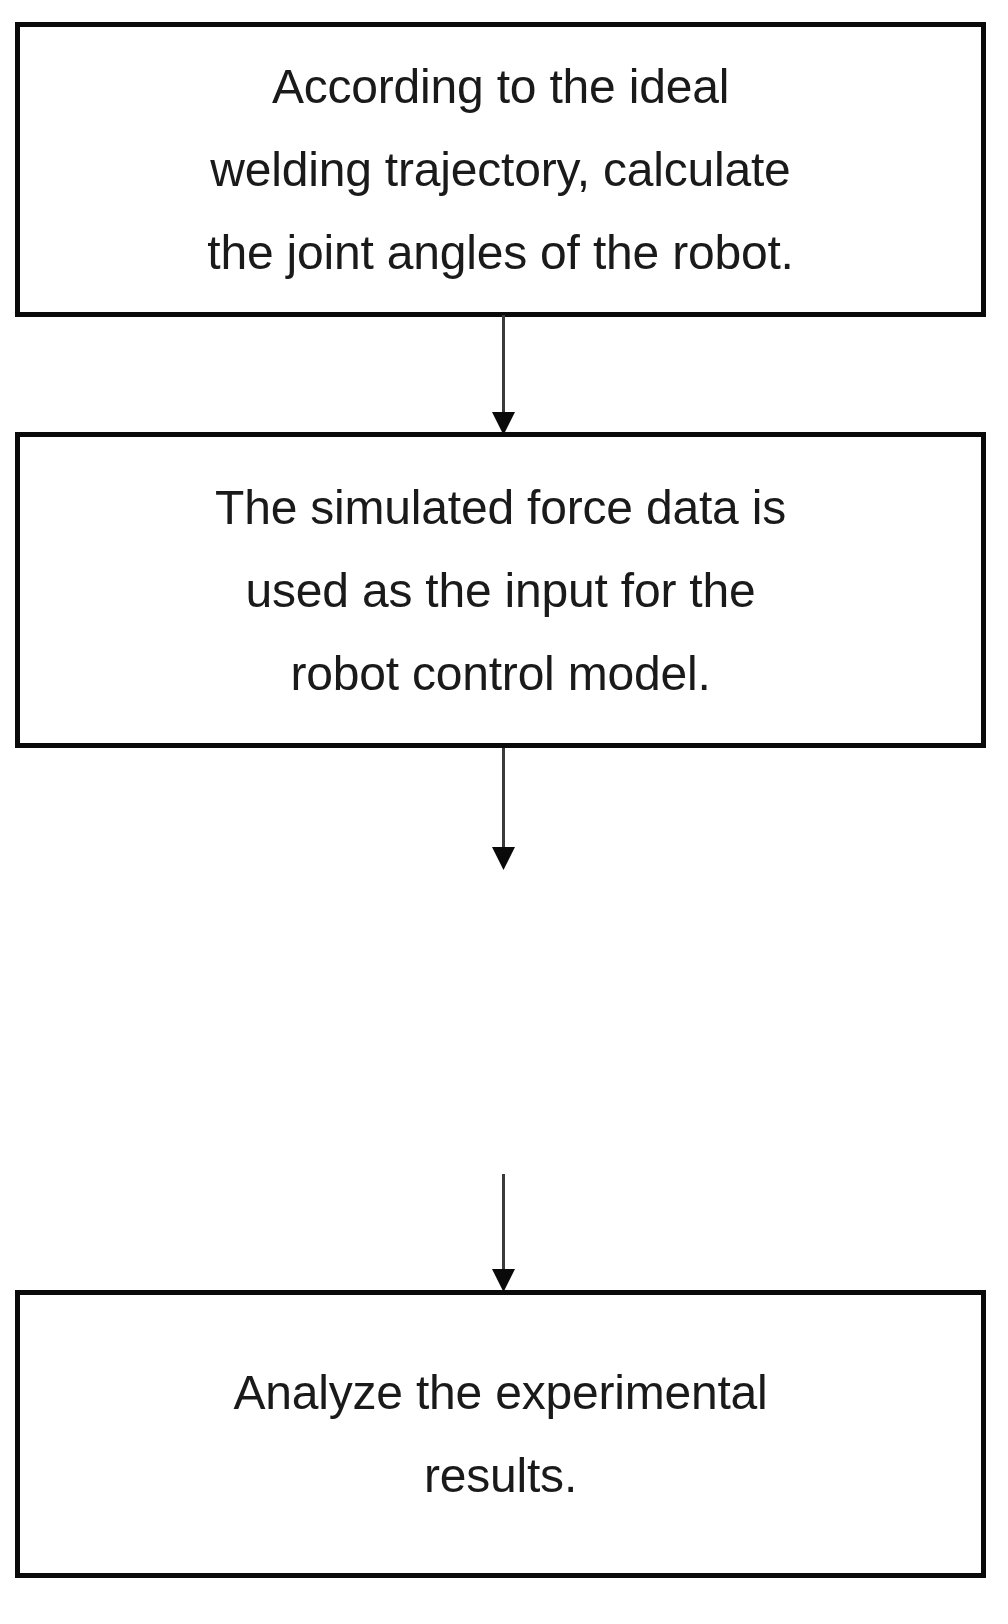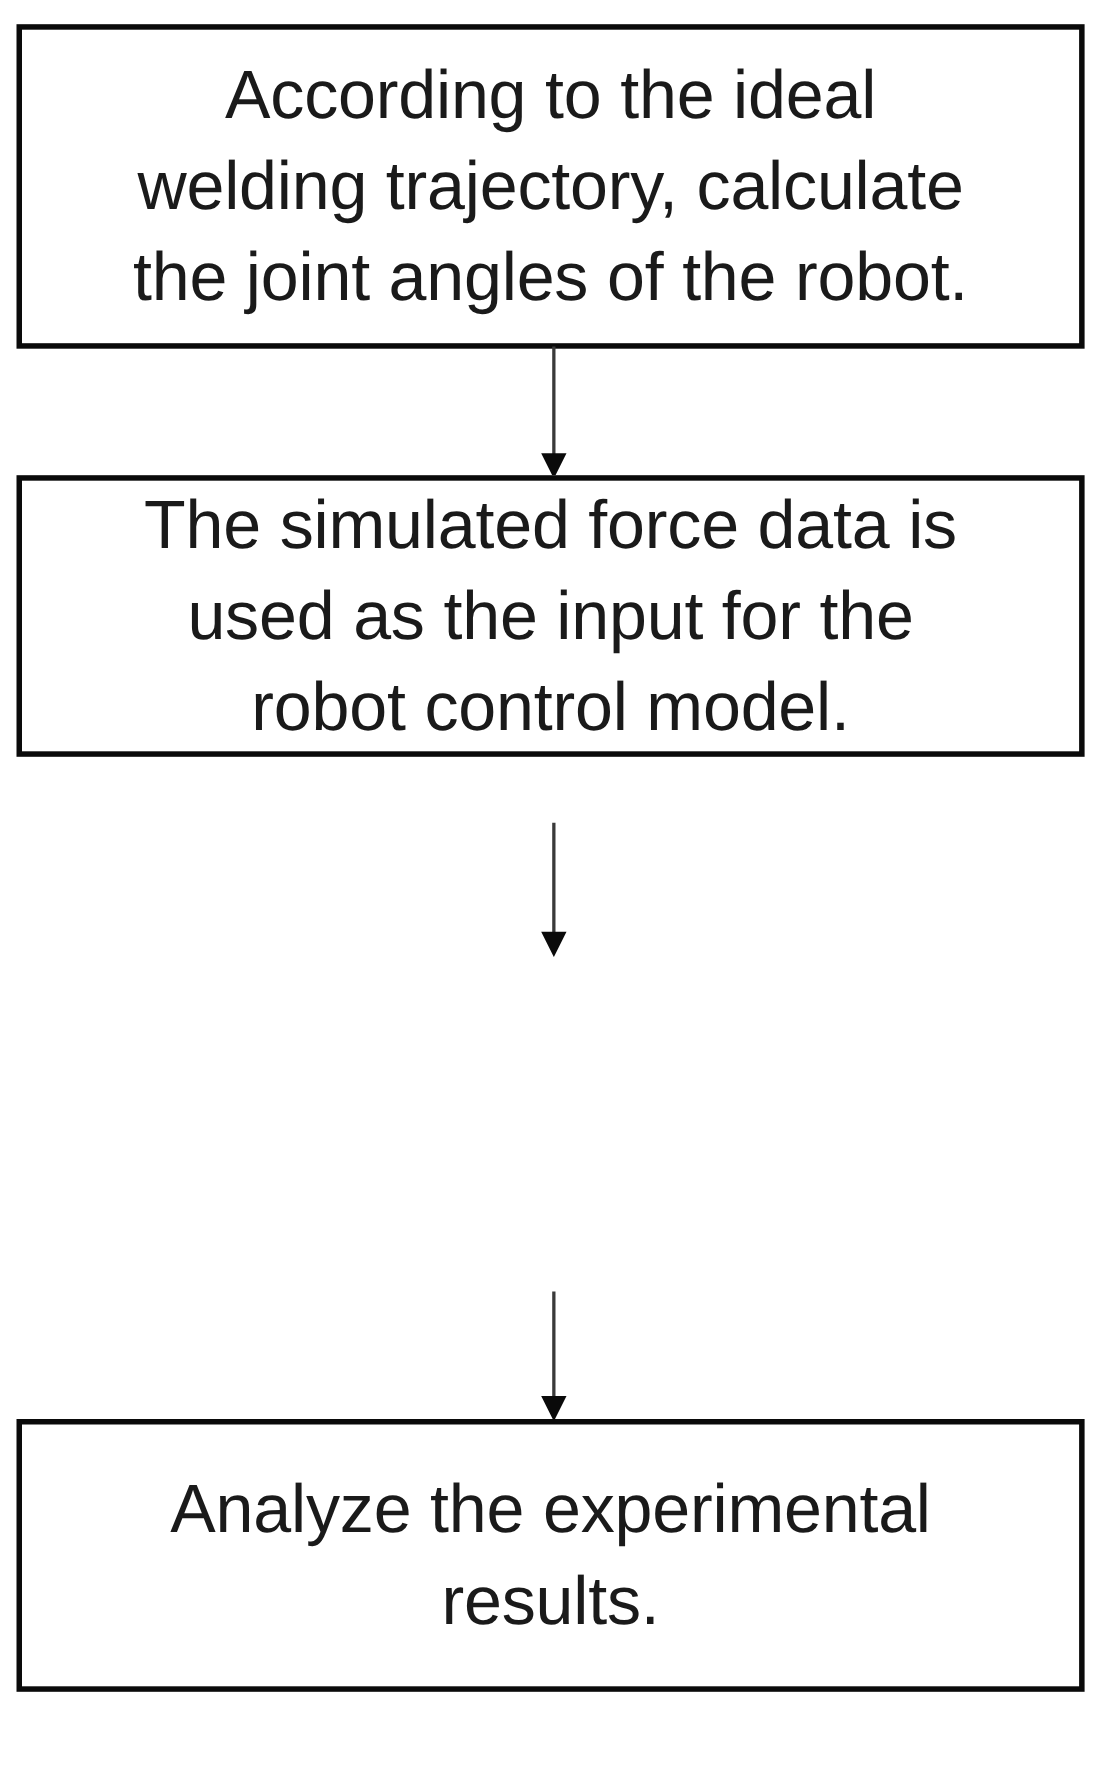--- a/index.html
+++ b/index.html
@@ -23,33 +23,33 @@
     border: 5px solid #0a0a0a;
     background: #ffffff;
     display: flex;
     align-items: center;
     justify-content: center;
   }
   .flow-box-text {
     display: block;
     width: 100%;
     text-align: center;
-    font-size: 62px;
+    font-size: 48px;
     line-height: 83px;
     font-weight: 300;
     color: #1a1a1a;
     letter-spacing: -0.2px;
     padding: 0 24px;
     box-sizing: border-box;
     white-space: pre-line;
   }
   #box-1 { top: 22px;   height: 295px; }
-  #box-2 { top: 432px;  height: 256px; }
+  #box-2 { top: 432px;  height: 316px; }
   #box-3 { top: 868px;  height: 308px; }
-  #box-4 { top: 1290px; height: 248px; }
+  #box-4 { top: 1290px; height: 288px; }
 
   .connector {
     position: absolute;
     left: 0;
     width: 1008px;
     pointer-events: none;
   }
   .connector svg { display: block; }
   #connector-1 { top: 313px; height: 124px; }
   #connector-2 { top: 744px; height: 128px; }

